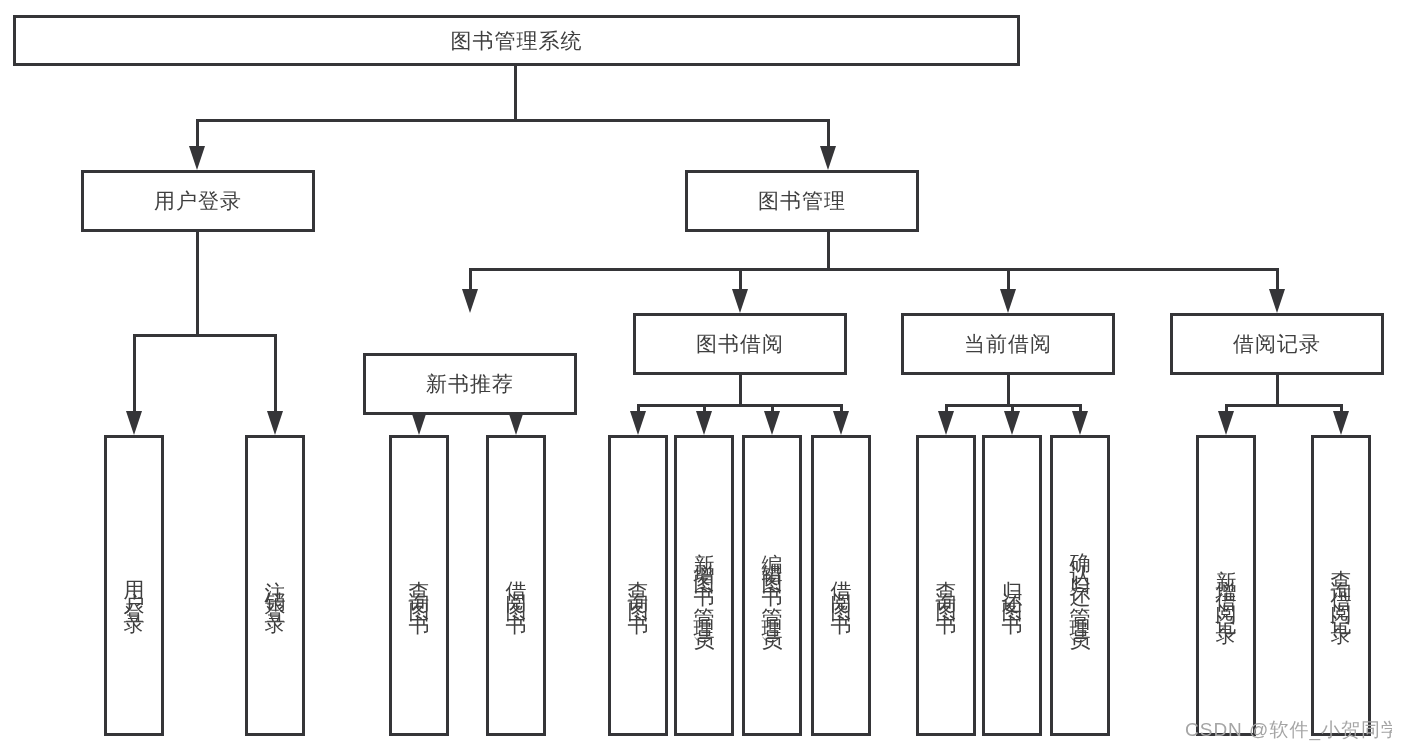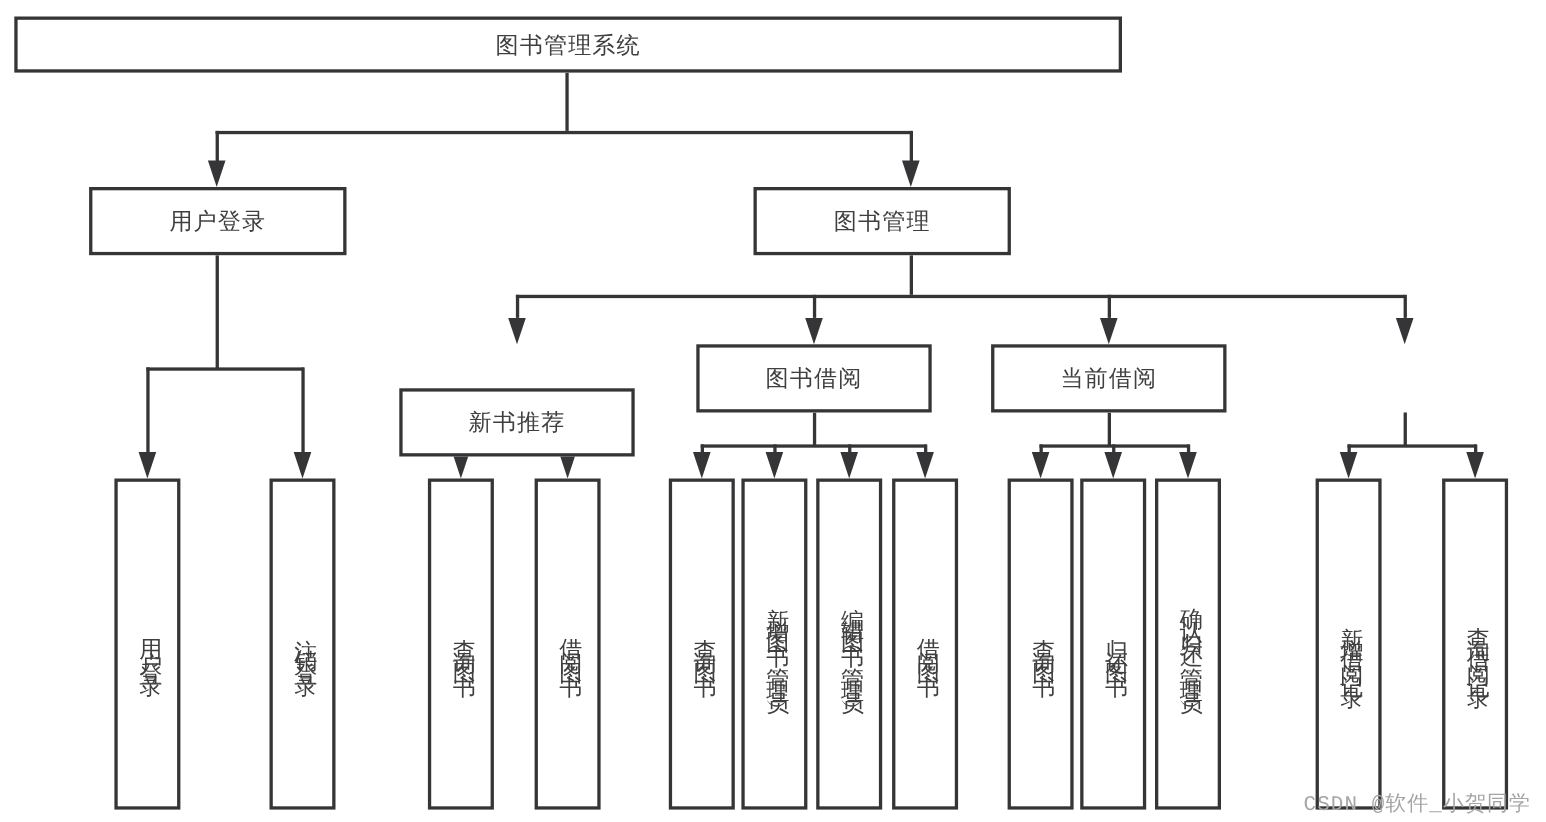--- a/index.html
+++ b/index.html
@@ -1,20 +1,20 @@
 <!DOCTYPE html>
 <html><head>
 <meta charset="utf-8">
 <style>
   html,body{margin:0;padding:0;background:#ffffff;}
   #stage{
     position:relative;
     width:1392px;height:747px;
     background:#ffffff;
-    font-family:Liberation Mono, monospace;
+    font-family:Liberation Sans, sans-serif;
     overflow:hidden;
   }
   .hbox{
     position:absolute;
     box-sizing:border-box;
     border:3px solid #353538;
     background:#ffffff;
     display:flex;align-items:center;justify-content:center;
     font-size:21px;color:#3f3f3f;
     letter-spacing:1px;
@@ -52,20 +52,21 @@
 <div id="stage">
 
   <div class="hbox" style="left:13px;top:15px;width:1007px;height:51px;">图书管理系统</div>
 
   <div class="hbox" style="left:81px;top:170px;width:234px;height:62px;">用户登录</div>
   <div class="hbox" style="left:685px;top:170px;width:234px;height:62px;">图书管理</div>
 
   <div class="hbox" style="left:363px;top:313px;width:214px;height:62px;margin-top:40px;">新书推荐</div>
   <div class="hbox" style="left:633px;top:313px;width:214px;height:62px;">图书借阅</div>
   <div class="hbox" style="left:901px;top:313px;width:214px;height:62px;">当前借阅</div>
+  <div class="hbox" style="left:1170px;top:313px;width:214px;height:62px;">借阅记录</div>
 
   <div class="vbox" style="left:104px;">用户登录</div>
   <div class="vbox" style="left:245px;">注销登录</div>
   <div class="vbox" style="left:389px;">查询图书</div>
   <div class="vbox" style="left:486px;">借阅图书</div>
   <div class="vbox" style="left:608px;">查询图书</div>
   <div class="vbox" style="left:674px;">新增图书（管理员）</div>
   <div class="vbox" style="left:742px;">编辑图书（管理员）</div>
   <div class="vbox" style="left:811px;">借阅图书</div>
   <div class="vbox" style="left:916px;">查询图书</div>

